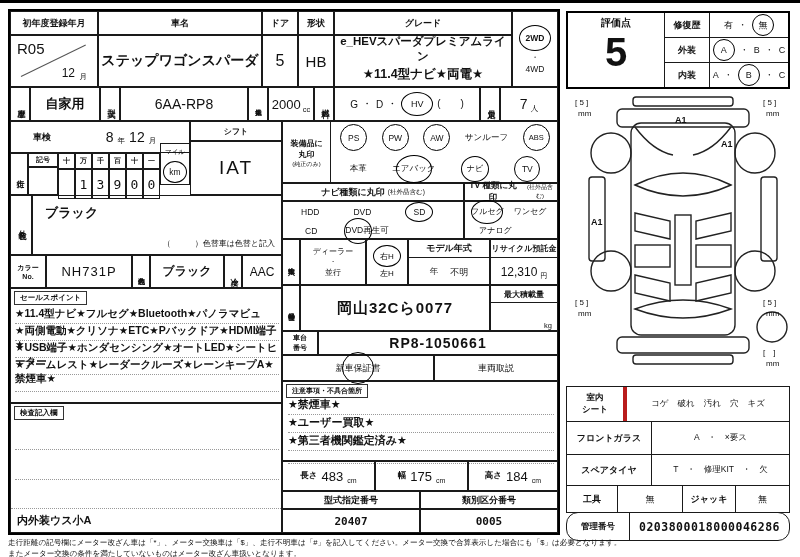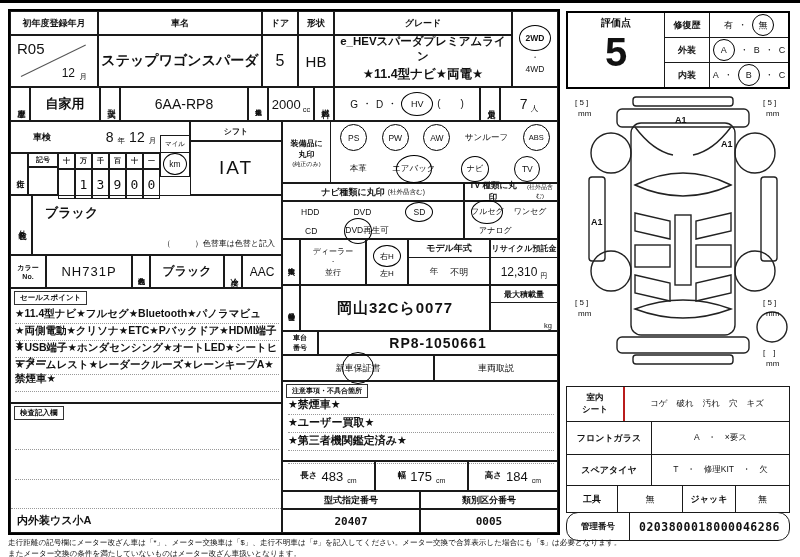--- a/index.html
+++ b/index.html
@@ -113,21 +113,21 @@
       </div>
     <div style="width:17px;">
         <div class="b hd" style="height:14px;font-size:7px;">十</div>
         <div class="b ct mono" style="height:28px;font-size:13px;">0</div>
       </div>
     <div style="width:17px;">
         <div class="b hd" style="height:14px;font-size:7px;">一</div>
         <div class="b ct mono" style="height:28px;font-size:13px;">0</div>
       </div>
   </div>
-  <div class="abs b" style="left:160px;top:132px;width:30px;height:42px;">
+  <div class="abs b" style="left:160px;top:140px;width:30px;height:42px;">
     <div class="ct" style="height:16px;font-size:6.5px;">マイル</div>
     <div class="ct" style="height:24px;">
         <span class="circ" style="width:22px;height:20px;font-size:8.5px;">km</span>
       </div>
   </div>
 
   <div class="abs b" style="left:282px;top:118px;width:276px;height:62px;">
     <div class="abs" style="left:0;top:0;width:48px;height:62px;border-right:1px solid #1a1a1a;display:flex;flex-direction:column;align-items:center;justify-content:center;">
       <span style="font-size:8px;font-weight:bold;">装備品に</span>
       <span style="font-size:8px;font-weight:bold;">丸印</span>
@@ -380,21 +380,21 @@
         <text x="188" y="212">[ 5 ]</text>
         <text x="191" y="223">mm</text>
         <text x="188" y="262">[　]</text>
         <text x="191" y="273">mm</text>
       </g>
     </svg>
   </div>
 
   <div class="abs" style="left:566px;top:383px;width:224px;height:148px;">
     <div class="b" style="display:flex;height:34px;">
-      <div style="width:56px;border-right:2px solid #b91c1c;display:flex;flex-direction:column;align-items:center;justify-content:center;">
+      <div style="width:56px;border-right:4px solid #b91c1c;display:flex;flex-direction:column;align-items:center;justify-content:center;">
         <span style="font-size:8.5px;font-weight:bold;">室内</span>
         <span style="font-size:8.5px;font-weight:bold;">シート</span>
       </div>
       <div class="ct" style="flex:1;gap:9px;font-size:8.5px;">
         <span>コゲ</span>
         <span>破れ</span>
         <span>汚れ</span>
         <span>穴</span>
         <span>キズ</span>
       </div>

